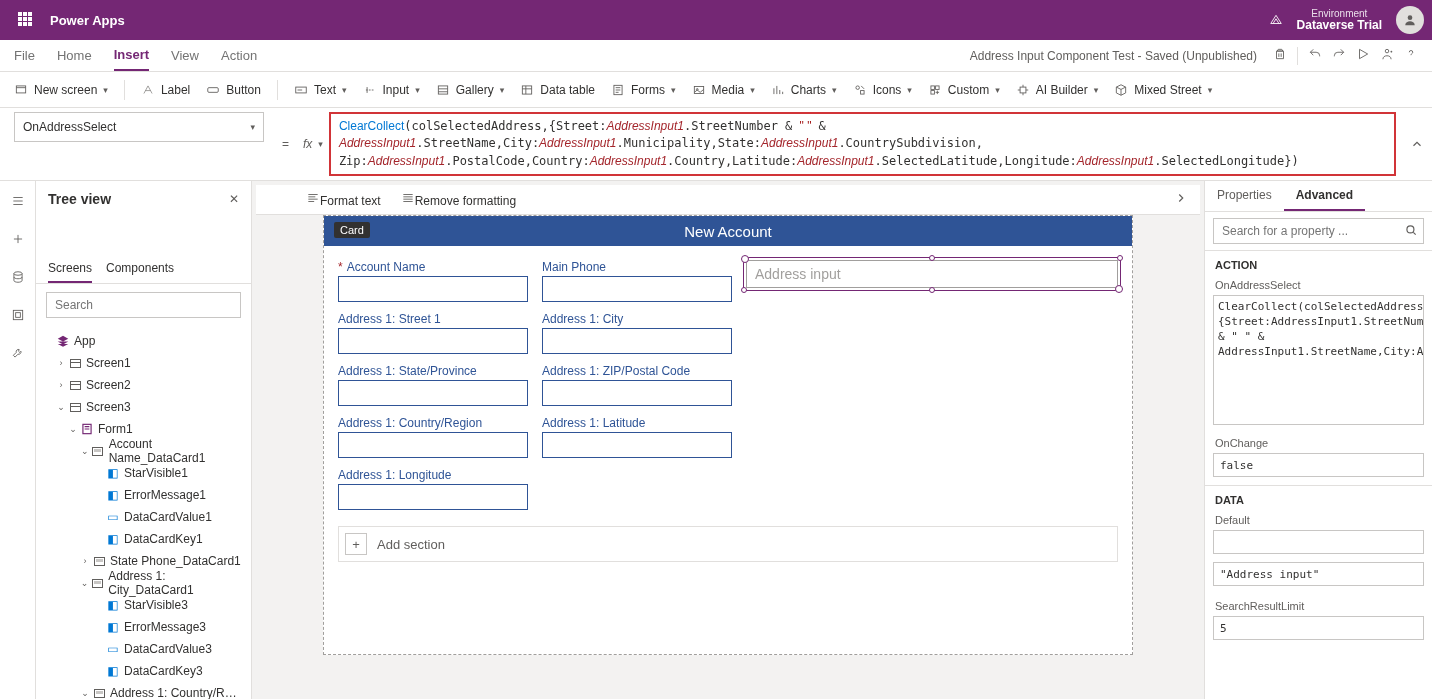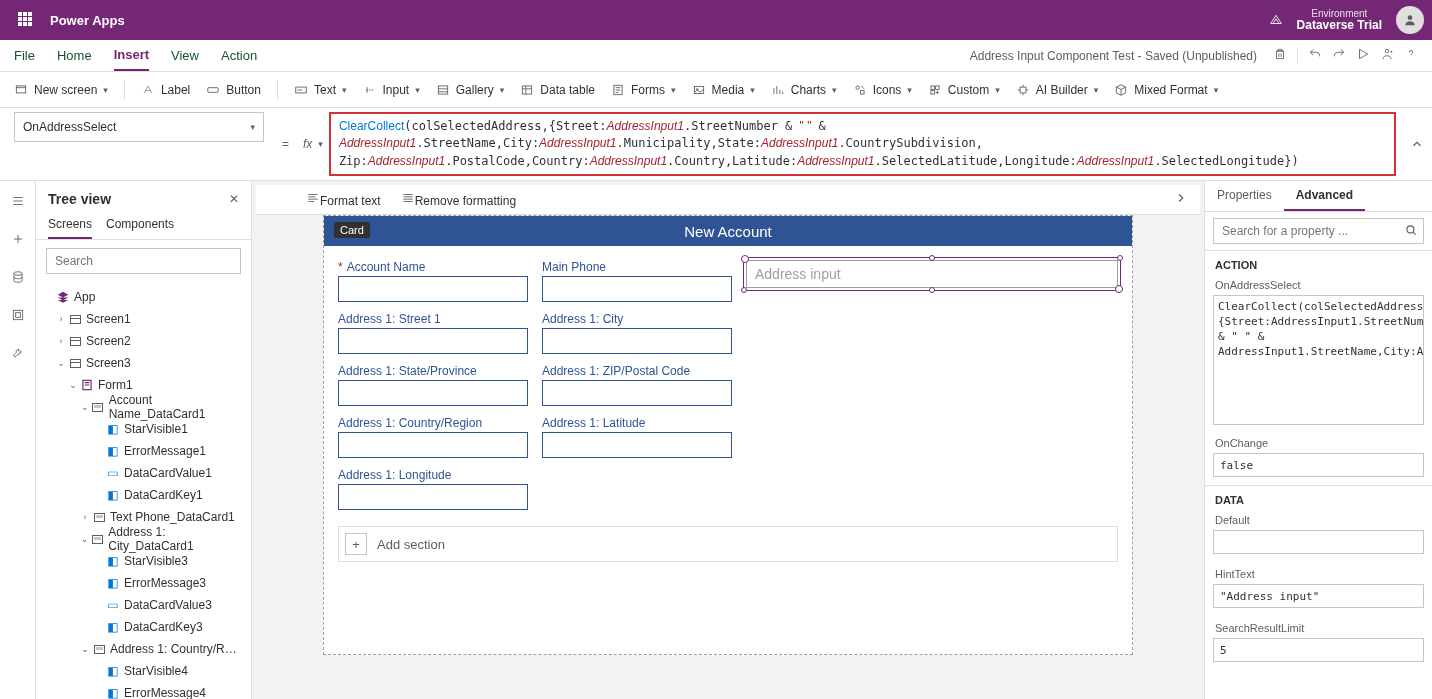--- a/index.html
+++ b/index.html
@@ -9,21 +9,21 @@
 .waffle { width: 16px; height: 16px; display: grid; grid-template-columns: repeat(3,4px); grid-template-rows: repeat(3,4px); gap: 1px; margin: 0 10px; }
 .waffle span { background: #fff; }
 .app-title { font-size: 13px; font-weight: 600; margin-left: 6px; }
 .top-right { margin-left: auto; display: flex; align-items: center; gap: 14px; font-size: 11px; }
 .env { text-align: center; line-height: 1.1; }
 .env-label { font-size: 10px; opacity: .85; }
 .env-name { font-size: 12px; font-weight: 600; }
 .avatar { width: 28px; height: 28px; border-radius: 50%; background: #e1dfdd; display: flex; align-items: center; justify-content: center; color: #666; }
 
 .menubar { height: 32px; border-bottom: 1px solid #e1dfdd; display: flex; align-items: stretch; padding: 0 14px; gap: 22px; background: #fff; }
-.menubar .mitem { display: flex; align-items: center; font-size: 13px; color: #14532d; cursor: pointer; }
+.menubar .mitem { display: flex; align-items: center; font-size: 13px; color: #737373; cursor: pointer; }
 .menubar .mitem.active { color: #742774; border-bottom: 2px solid #742774; font-weight: 600; }
 .menubar .right { margin-left: auto; display: flex; align-items: center; gap: 10px; color: #605e5c; font-size: 12px; }
 .status-text { margin-right: 6px; }
 
 .toolbar { height: 36px; border-bottom: 1px solid #e1dfdd; display: flex; align-items: center; padding: 0 14px; gap: 16px; background: #fff; font-size: 12px; color: #323130; }
 .toolbar .titem { display: flex; align-items: center; gap: 6px; cursor: pointer; }
 .tb-sep { width: 1px; height: 20px; background: #e1dfdd; }
 .chev { font-size: 9px; color: #605e5c; }
 
 .fxrow { display: flex; align-items: stretch; border-bottom: 1px solid #e1dfdd; background: #fff; }
@@ -39,21 +39,21 @@
 
 .main { display: flex; height: calc(100vh - 40px - 32px - 36px - 44px - 24px); }
 
 .leftrail { width: 36px; border-right: 1px solid #e1dfdd; background: #fff; display: flex; flex-direction: column; align-items: center; padding-top: 8px; gap: 14px; color: #605e5c; }
 .leftrail .ritem { cursor: pointer; width: 100%; height: 24px; display: flex; align-items: center; justify-content: center; }
 
 .treepanel { width: 216px; border-right: 1px solid #e1dfdd; background: #fff; display: flex; flex-direction: column; overflow: hidden; }
 .tree-hdr { padding: 10px 12px 4px; display: flex; align-items: center; justify-content: space-between; }
 .tree-hdr h3 { font-size: 14px; font-weight: 600; }
 .tree-tabs { display: flex; gap: 14px; padding: 0 12px; border-bottom: 1px solid #e1dfdd; font-size: 12px; }
-.tree-tabs .tt { padding: 6px 0; cursor: pointer; }
+.tree-tabs .tt { padding: 6px 0; cursor: pointer; margin-top: 44px; }
 .tree-tabs .tt.active { border-bottom: 2px solid #742774; color: #323130; }
 .tree-search { margin: 8px 10px; }
 .tree-search input { width: 100%; height: 26px; border: 1px solid #c8c6c4; padding: 0 24px 0 8px; font-size: 12px; }
 .tree-body { flex: 1; overflow-y: auto; padding: 4px 0 10px; font-size: 12px; }
 .tree-body .tn { display: flex; align-items: center; height: 22px; padding-right: 6px; cursor: pointer; }
 .tn .tw { width: 14px; text-align: center; color: #605e5c; font-size: 9px; }
 .tn .ticon { width: 14px; height: 14px; margin-right: 4px; display: inline-flex; align-items: center; justify-content: center; }
 .i0 { padding-left: 6px; } .i1 { padding-left: 18px; } .i2 { padding-left: 30px; } .i3 { padding-left: 42px; } .i4 { padding-left: 56px; }
 .ic-layout { border: 1px solid #605e5c; width: 11px; height: 9px; position: relative; }
 .ic-layout::before { content: ""; position: absolute; left: 0; right: 0; top: 2px; height: 1px; background: #605e5c; }
@@ -264,21 +264,21 @@
         <rect x="7" y="7" width="10" height="10"></rect>
         <path d="M12 3v4M12 17v4M3 12h4M17 12h4"></path>
       </svg>
       <span>AI Builder</span>
       <span class="chev">▾</span>
     </div>
   <div class="titem">
       <svg viewBox="0 0 24 24" fill="none" stroke="#605e5c" stroke-width="1.5">
         <path d="M12 3l8 4v10l-8 4-8-4V7zM4 7l8 4 8-4M12 11v10"></path>
       </svg>
-      <span>Mixed Format</span>
+      <span>Mixed Street</span>
       <span class="chev">▾</span>
     </div>
 </div>
 
 <div class="fxrow">
   <div class="prop-dd">
       <span>OnAddressSelect</span>
       <span class="chev">▾</span>
     </div>
   <div class="eq">=</div>
@@ -402,21 +402,21 @@
       <div class="tn i4">
           <span class="tw"></span>
           <span class="ticon ic-ctrl">◧</span>
           <span>DataCardKey1</span>
         </div>
       <div class="tn i3">
           <span class="tw">›</span>
           <span class="ticon">
             <span class="ic-card"></span>
           </span>
-          <span>Text Phone_DataCard1</span>
+          <span>State Phone_DataCard1</span>
         </div>
       <div class="tn i3">
           <span class="tw">⌄</span>
           <span class="ticon">
             <span class="ic-card"></span>
           </span>
           <span>Address 1: City_DataCard1</span>
         </div>
       <div class="tn i4">
           <span class="tw"></span>
@@ -553,19 +553,18 @@
     </div>
     <div class="prop-body">
       <div class="prop-section-hdr">ACTION</div>
       <div class="prop-label">OnAddressSelect</div>
       <div class="code-area">ClearCollect(colSelectedAddress,{Street:AddressInput1.StreetNumber &amp; " " &amp; AddressInput1.StreetName,City:AddressInput1.Municipality,State:AddressInput1.CountrySubdivision,Zip:AddressInput1.PostalCode,Country:AddressInput1.Country,Latitude:AddressInput1.SelectedLatitude,Longitude:AddressInput1.SelectedLongitude})</div>
       <div class="prop-label">OnChange</div>
       <div class="prop-input">false</div>
       <div class="prop-section-hdr">DATA</div>
       <div class="prop-label">Default</div>
       <div class="prop-input"></div>
-      <div class="prop-label">HintText</div>
       <div class="prop-input">"Address input"</div>
       <div class="prop-label">SearchResultLimit</div>
       <div class="prop-input">5</div>
     </div>
   </div>
 </div>
 
 </body></html>

